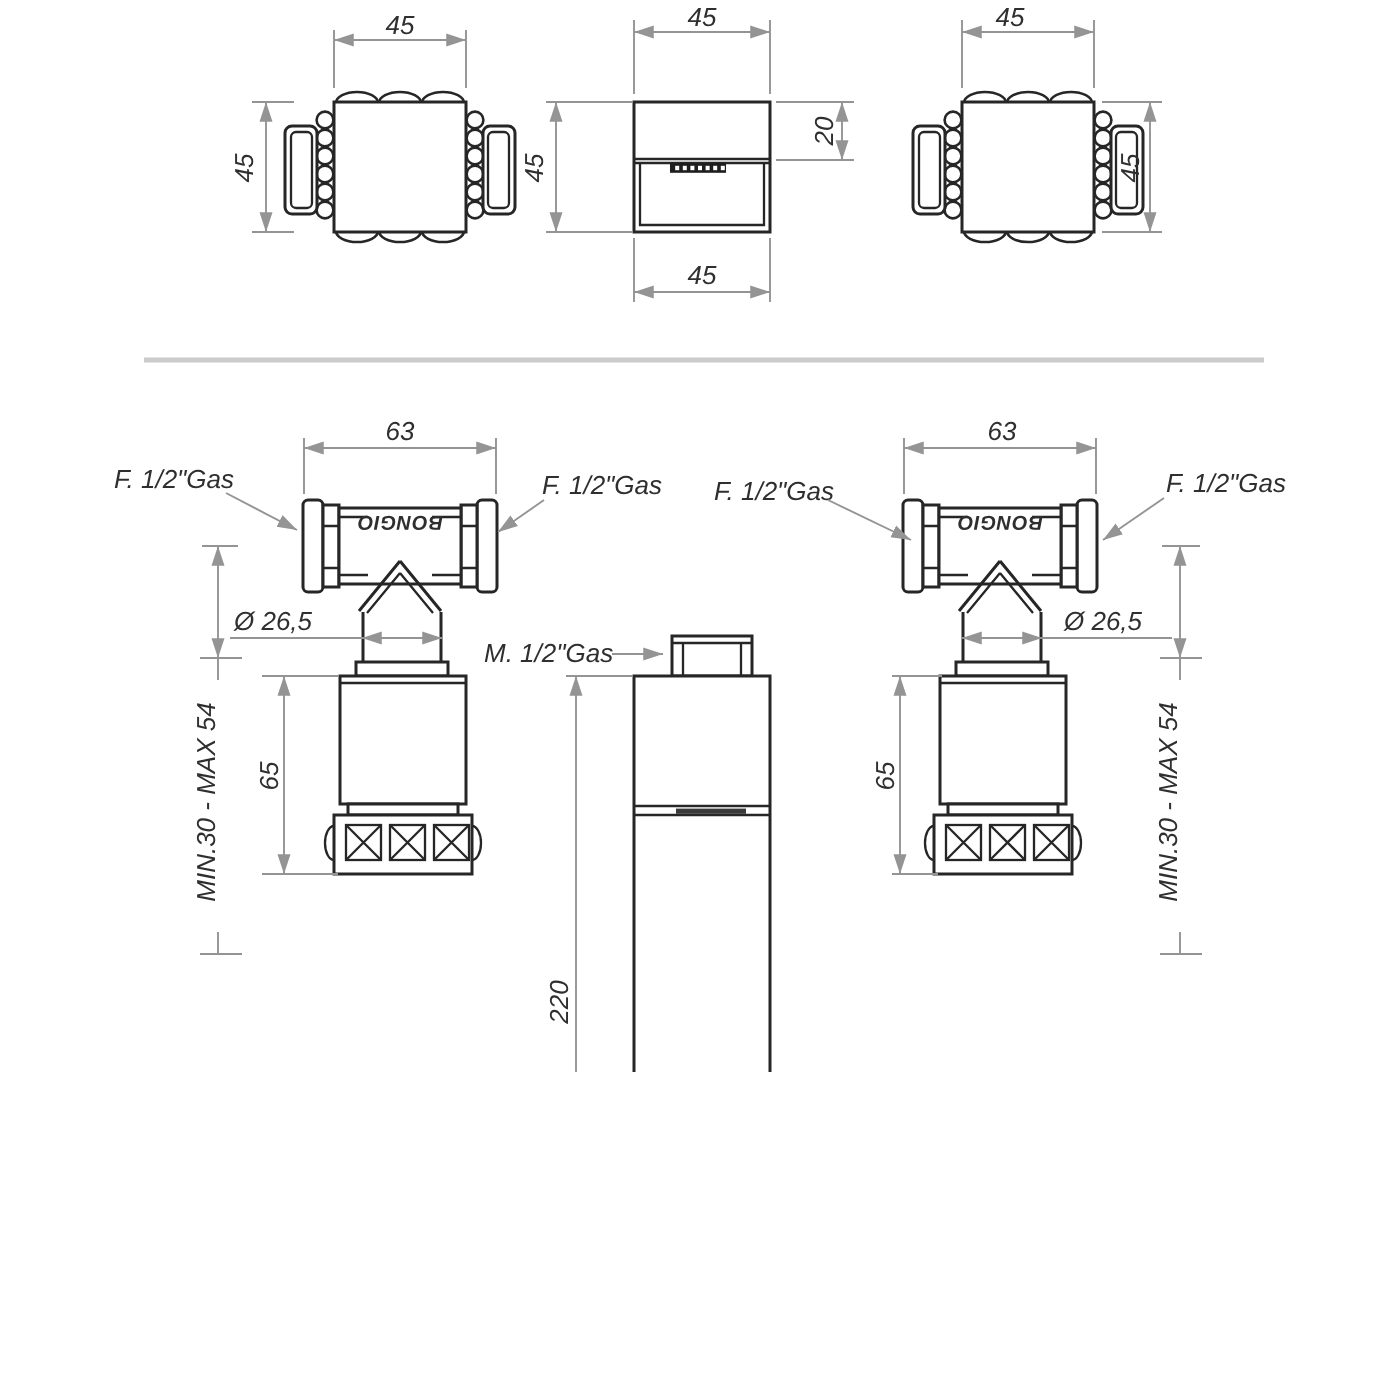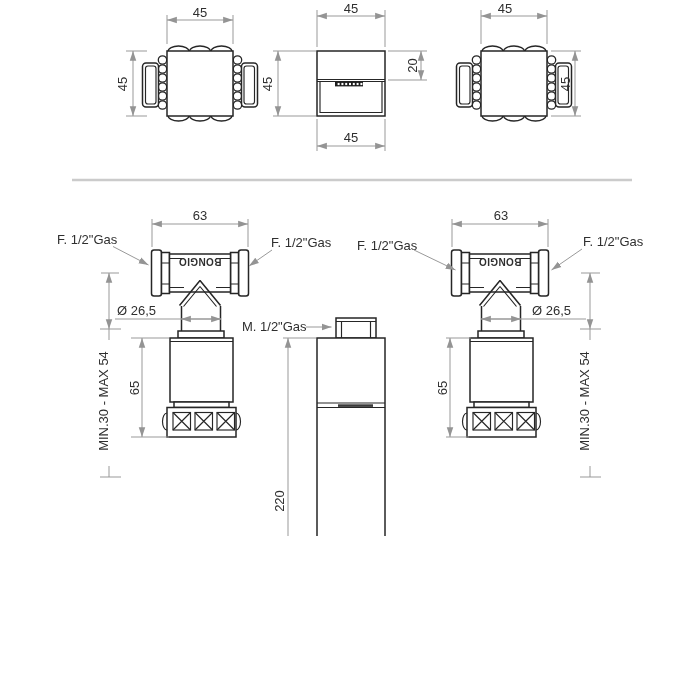--- a/index.html
+++ b/index.html
@@ -1,17 +1,17 @@
 <!DOCTYPE html>
 <html style="--line: #262626; --dimension: #949494; --text: #2f2f2f; --divider: #cbcbcb; --background: #ffffff;"><head>
 <meta charset="utf-8">
 <style>
   :root { --line:#262626; --dimension:#949494; --text:#2f2f2f; --divider:#cbcbcb; --background:#ffffff; }
   html,body { margin:0; padding:0; background:var(--background); }
-  .stage { width:700px; height:536px; position:relative; background:var(--background); }
+  .stage { width:700px; height:536px; position:relative; background:var(--background);font-style:italic; }
   svg text { font-family:"Liberation Sans", sans-serif; font-size:13px; fill:var(--text); }
   .g   { stroke:var(--line); fill:none; stroke-width:1.5; stroke-linecap:butt; }
   .gf  { stroke:var(--line); fill:#ffffff; stroke-width:1.5; }
   .g2  { stroke:var(--line); fill:none; stroke-width:1.15; }
   .gf2 { stroke:var(--line); fill:#ffffff; stroke-width:1.3; }
   .d   { stroke:var(--dimension); fill:none; stroke-width:0.95; }
   .arrf{ fill:var(--dimension); stroke:none; }
   .divider { stroke:var(--divider); stroke-width:2.4; }
   .heavy { stroke:#3a3a3a; stroke-width:3; }
   .darkfill { fill:#3a3a3a; stroke:none; }

